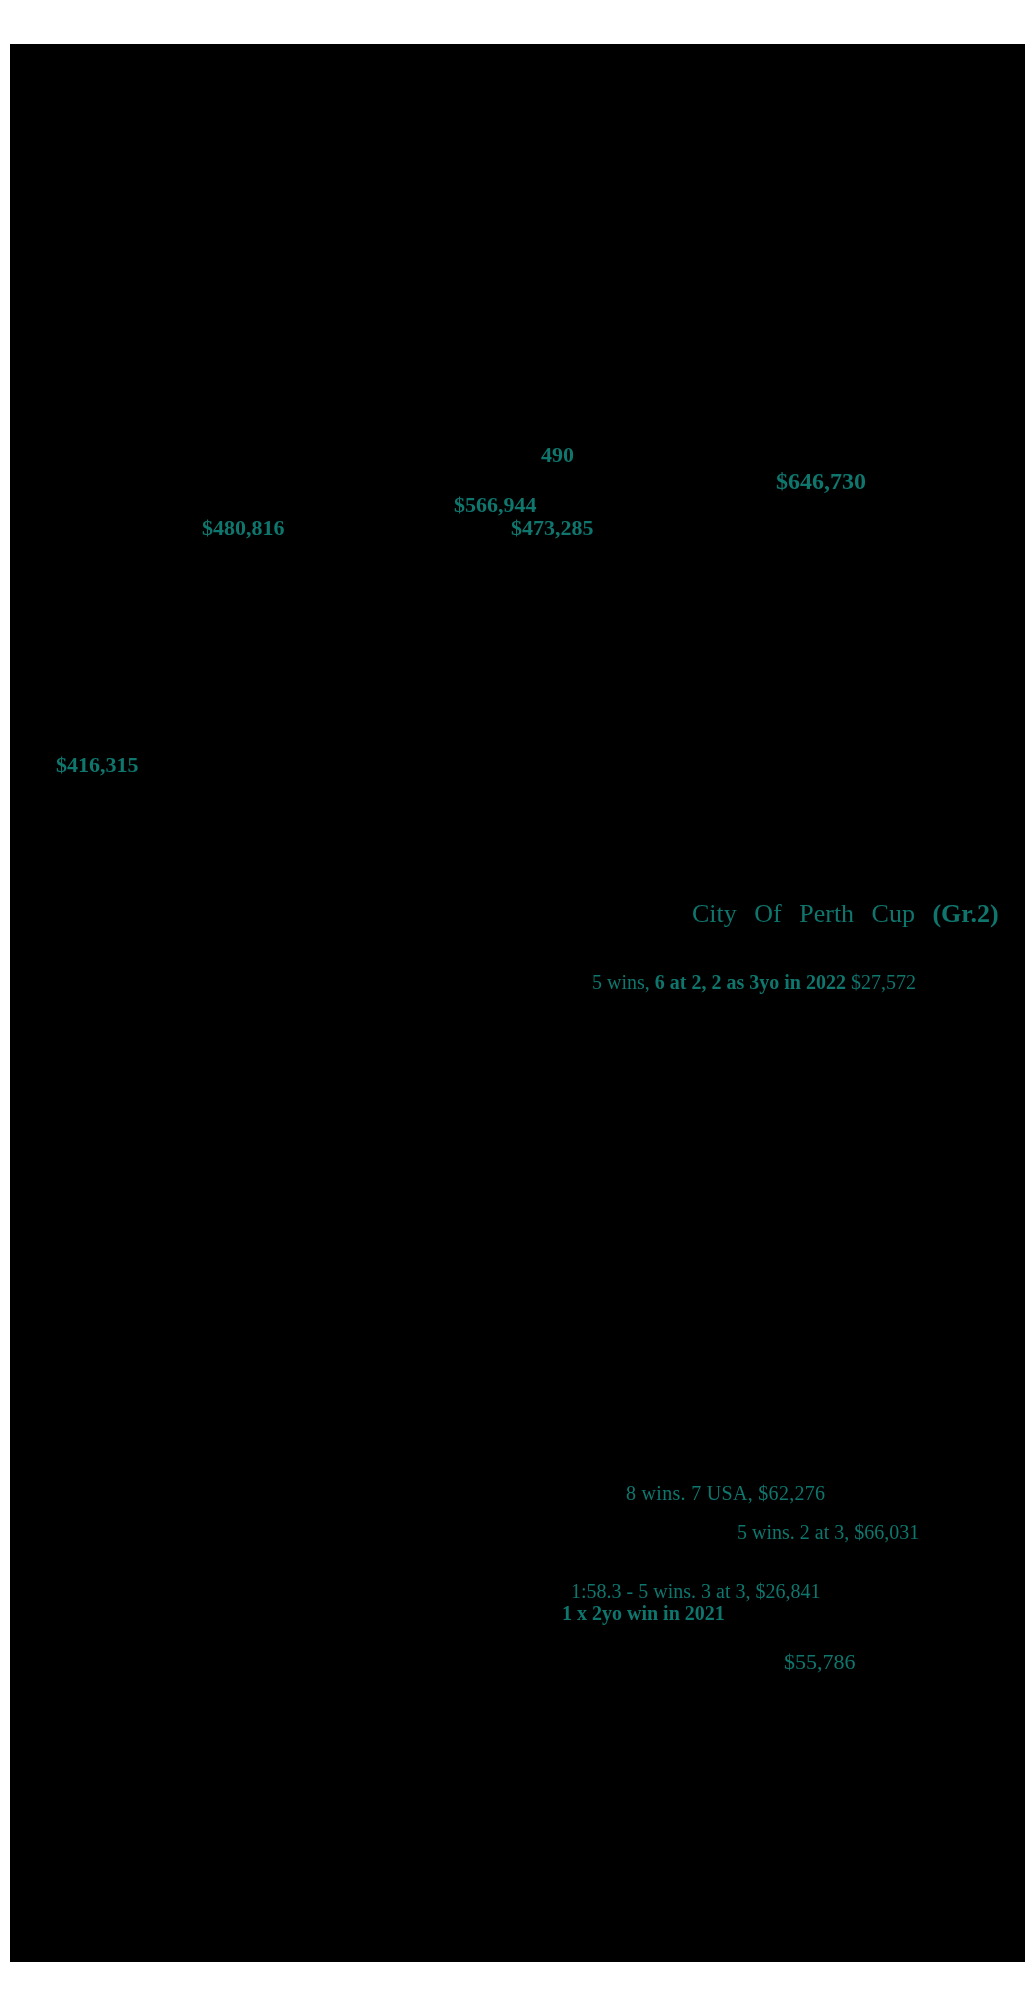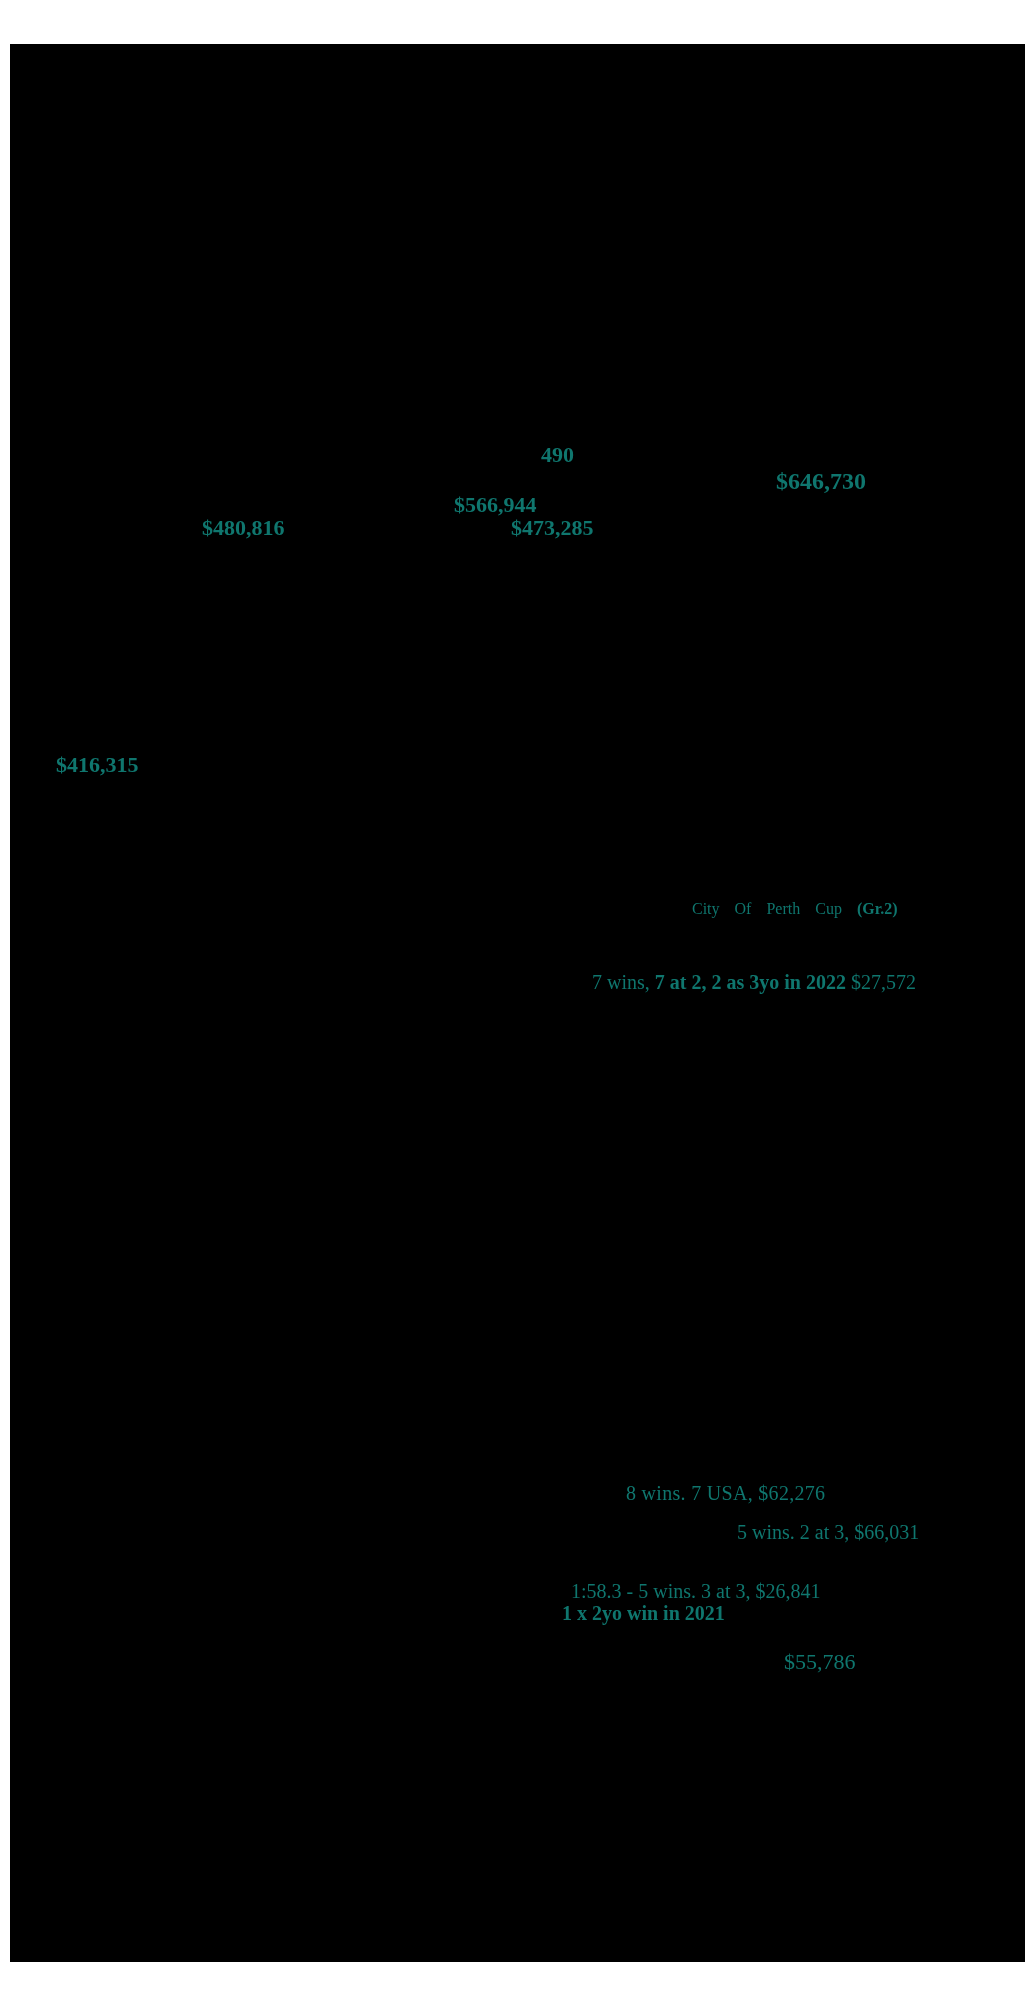--- a/index.html
+++ b/index.html
@@ -33,21 +33,21 @@
   .bold { font-weight: bold; }
   .reg  { font-weight: normal; }
 
   
   .lot-number      { left: 541px; top: 443px; font-size: 22px; }
   .earn-646730     { left: 776px; top: 468px; font-size: 24px; }
   .earn-566944     { left: 454px; top: 493px; font-size: 22px; }
   .earn-480816     { left: 202px; top: 516px; font-size: 22px; }
   .earn-473285     { left: 511px; top: 516px; font-size: 22px; }
   .earn-416315     { left: 56px;  top: 753px; font-size: 22px; }
-  .stakes-race     { left: 692px; top: 900px; font-size: 16px; word-spacing: 11px; }
+  .stakes-race     { left: 692px; top: 900px; font-size: 26px; word-spacing: 11px; }
   .record-2022     { left: 592px; top: 971px; font-size: 20px; }
   .record-usa      { left: 626px; top: 1482px; font-size: 20px; letter-spacing: 0.3px; }
   .record-at3      { left: 737px; top: 1507px; font-size: 20px; margin-top: 14px; }
   .record-time     { left: 571px; top: 1580px; font-size: 20px; }
   .record-2021     { left: 562px; top: 1602px; font-size: 20px; }
   .earn-55786      { left: 784px; top: 1650px; font-size: 22px; }
 </style>
 </head>
 <body>
 
@@ -62,21 +62,21 @@
   <div class="red bold earn-566944">$566,944</div>
 
   <div class="red bold earn-480816">$480,816</div>
 
   <div class="red bold earn-473285">$473,285</div>
 
   <div class="red bold earn-416315">$416,315</div>
 
   <div class="red reg stakes-race"><span>City Of Perth Cup</span> <span class="bold">(Gr.2)</span></div>
 
-  <div class="red reg record-2022"><span>7 wins, </span><span class="bold">7 at 2, 2 as 3yo in 2022</span><span> $27,572</span></div>
+  <div class="red reg record-2022"><span>5 wins, </span><span class="bold">6 at 2, 2 as 3yo in 2022</span><span> $27,572</span></div>
 
   <div class="red reg record-usa">8 wins. 7 USA, $62,276</div>
 
   <div class="red reg record-at3">5 wins. 2 at 3, $66,031</div>
 
   <div class="red reg record-time">1:58.3 - 5 wins. 3 at 3, $26,841</div>
 
   <div class="red bold record-2021">1 x 2yo win in 2021</div>
 
   <div class="red reg earn-55786">$55,786</div>

